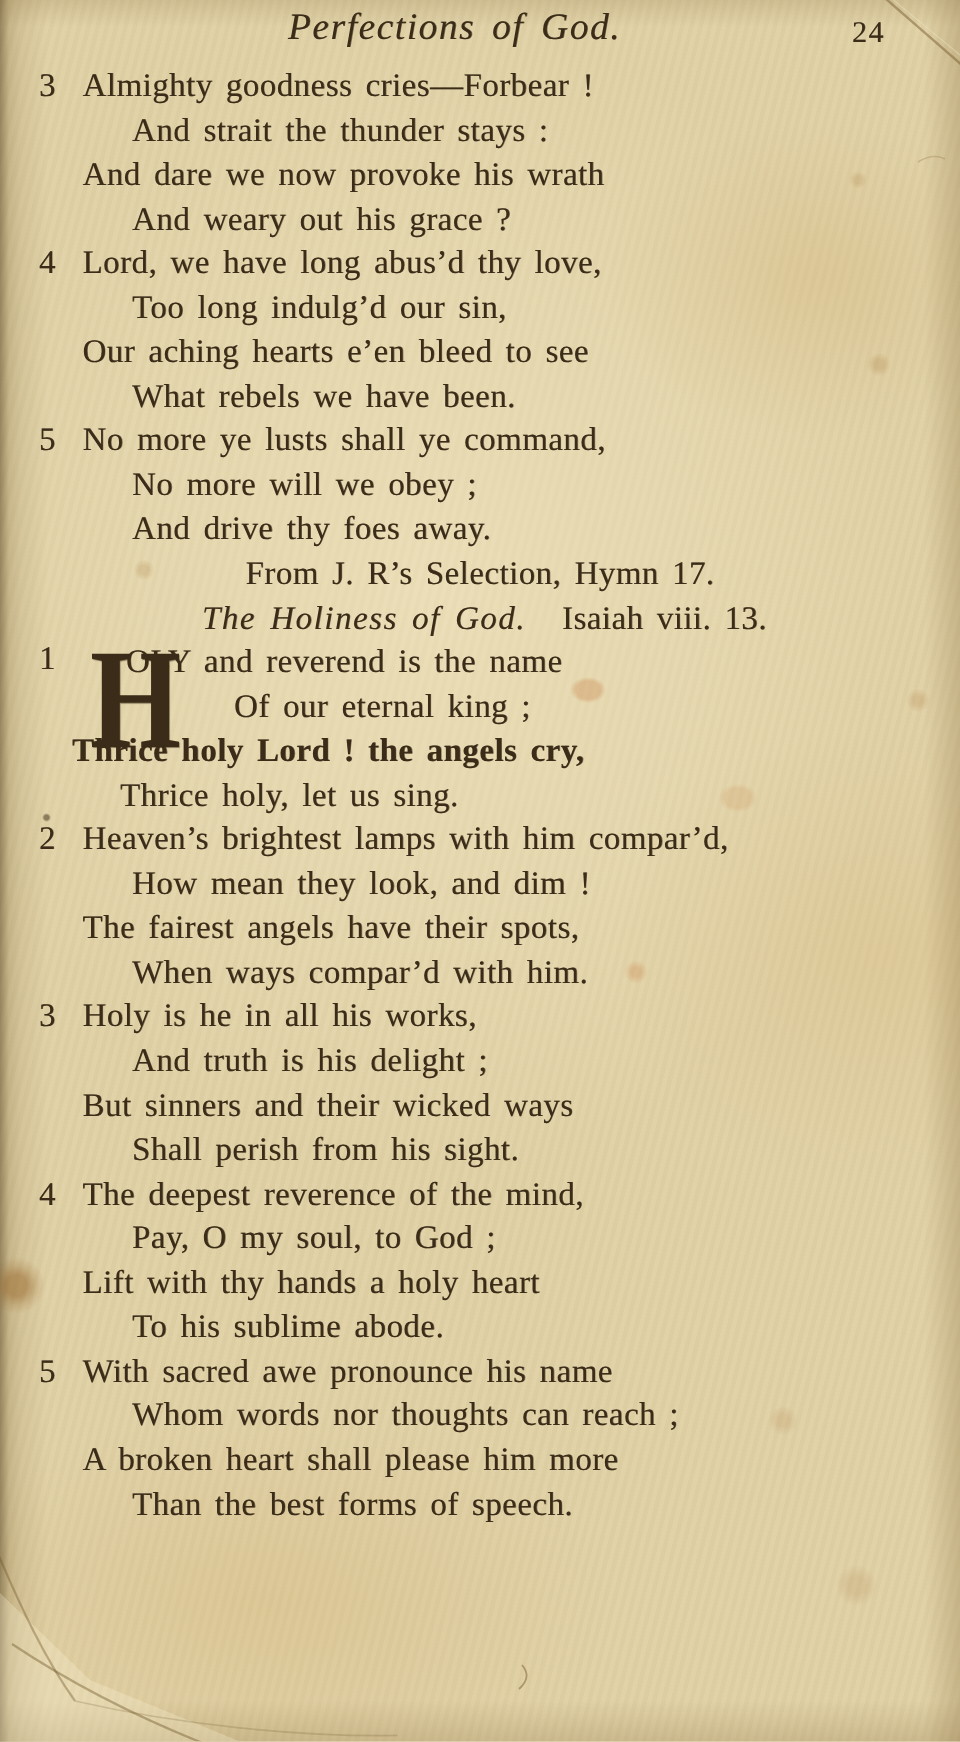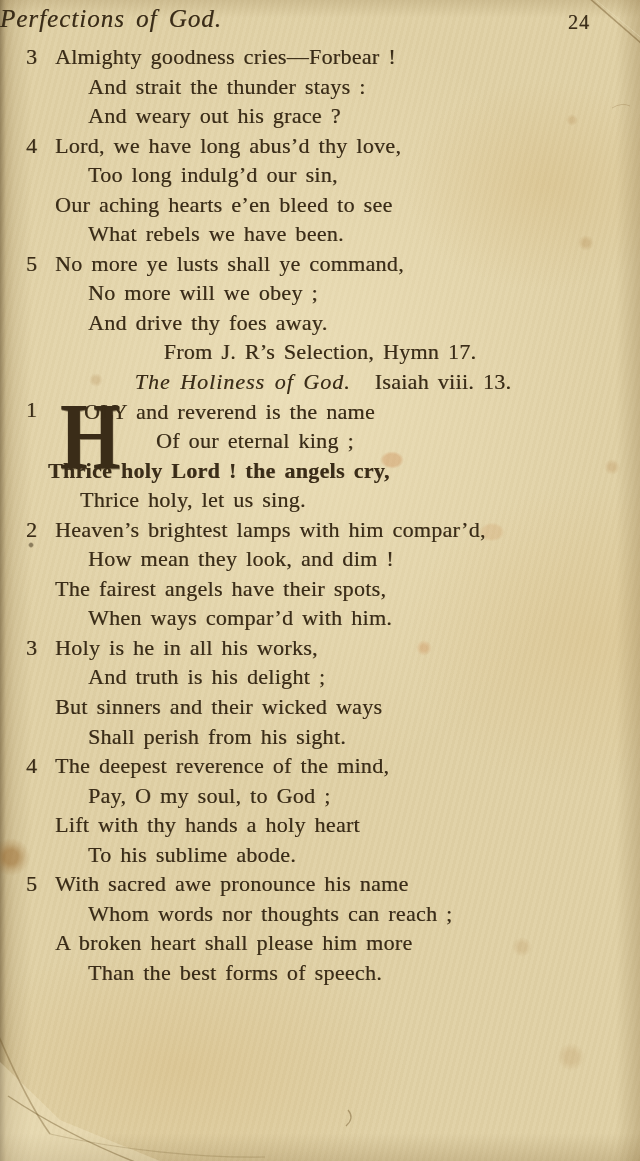--- a/index.html
+++ b/index.html
@@ -37,21 +37,21 @@
       
       radial-gradient(ellipse 430px 520px at 45% 34%, rgba(248,238,205,0.45), rgba(248,238,205,0) 75%),
       
       repeating-linear-gradient(104deg, rgba(140,110,60,0.035) 0 3px, rgba(255,250,230,0.03) 3px 6px);
   }
   .creases{position:absolute;top:0;left:0;pointer-events:none;}
   .ink{ text-shadow:0.4px 0.3px 0.4px rgba(59,45,24,0.55); }
   
   .running-header{position:absolute;top:5px;left:0;width:640px;height:36px;}
   .header-title{
-    position:absolute;left:0;right:0;top:0;padding-right:34px;
+    position:absolute;left:0;right:0;top:0;text-align:center;padding-right:34px;
     font-style:italic;font-size:25px;letter-spacing:1px;word-spacing:4px;
   }
   .page-number{position:absolute;left:568px;top:6px;font-size:20px;letter-spacing:1px;}
   
   .text-block{position:absolute;top:42px;left:0;width:640px;font-size:22px;letter-spacing:0.3px;word-spacing:3px;}
   .vline{position:relative;height:29.55px;line-height:29.55px;white-space:nowrap;}
   .vline.m{padding-left:55px;}
   .vline.i{padding-left:88px;}
   .vnum{position:absolute;left:26px;top:0;}
   
@@ -81,20 +81,21 @@
   <div class="running-header">
     <div class="header-title ink">Perfections of God.</div>
     <div class="page-number ink">24</div>
   </div>
 
   <div class="text-block ink">
 
     <div class="verse">
       <div class="vline m"><span class="vnum">3</span><span>Almighty goodness cries—Forbear !</span></div>
       <div class="vline i"><span>And strait the thunder stays :</span></div>
+      <div class="vline m"><span>And dare we now provoke his wrath</span></div>
       <div class="vline i"><span>And weary out his grace ?</span></div>
     </div>
 
     <div class="verse">
       <div class="vline m"><span class="vnum">4</span><span>Lord, we have long abus’d thy love,</span></div>
       <div class="vline i"><span>Too long indulg’d our sin,</span></div>
       <div class="vline m"><span>Our aching hearts e’en bleed to see</span></div>
       <div class="vline i"><span>What rebels we have been.</span></div>
     </div>
 

